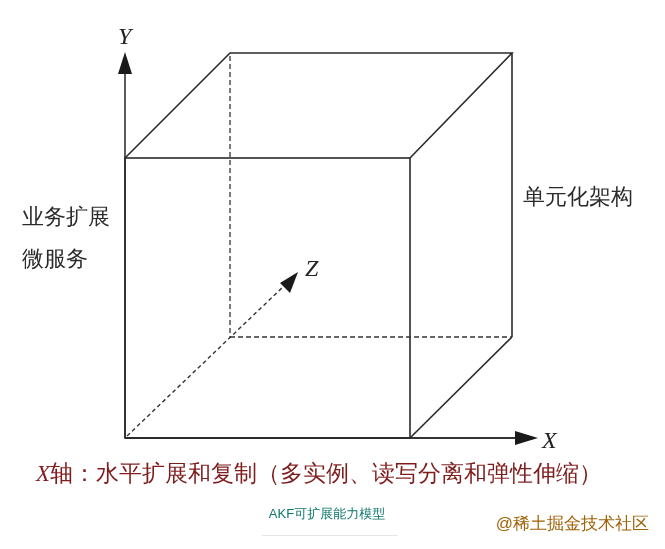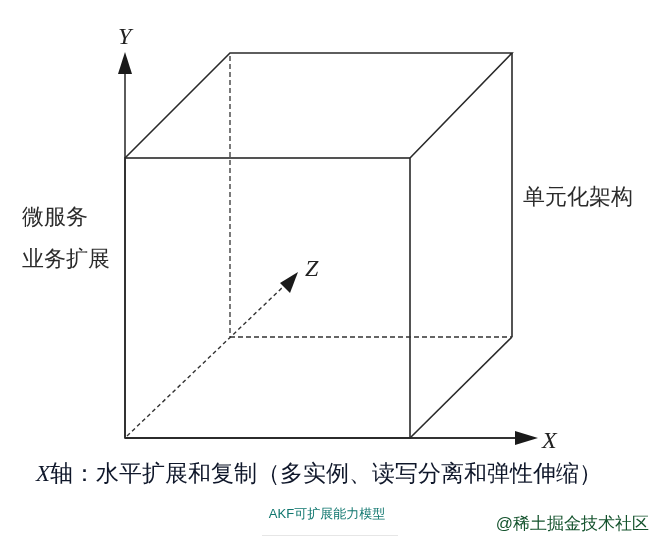--- a/index.html
+++ b/index.html
@@ -1,28 +1,28 @@
 <!DOCTYPE html>
 <html><head>
 <meta charset="utf-8">
 <style>
   html, body { margin:0; padding:0; background:#ffffff; }
   body { width:665px; height:549px; position:relative; overflow:hidden;
          font-family:"DejaVu Serif","Liberation Serif",serif; color:#222; }
   svg.diagram { position:absolute; left:0; top:0; }
-  .lbl { position:absolute; font-size:22px; line-height:1; color:#0f172a; white-space:nowrap;text-align:center; }
+  .lbl { position:absolute; font-size:22px; line-height:1; color:#7f1d1d; white-space:nowrap;text-align:center; }
   .it { font-style:italic; font-family:"Liberation Serif","DejaVu Serif",serif; }
   .axis-letter { position:absolute; font-size:24px; font-style:italic;
                  font-family:"Liberation Serif","DejaVu Serif",serif; color:#222; line-height:1; }
   .block { position:absolute; font-size:22px; line-height:42px; color:#2b2b2b; }
   .caption { position:absolute; left:262px; top:505px; width:130px; text-align:center;
              font-family:"Liberation Sans","DejaVu Sans",sans-serif; font-size:13px; color:#0f766e; }
   .caption-rule { position:absolute; left:262px; top:535px; width:136px; height:1px; background:#e6e6e6; }
   .watermark { position:absolute; right:16px; top:512px; font-family:"Liberation Sans","DejaVu Sans",sans-serif;
-               font-size:17px; color:#14532d; }
+               font-size:17px; color:#a16207; }
 </style>
 </head>
 <body>
 
 <svg class="diagram" width="665" height="549" viewBox="0 0 665 549">
   <defs>
     <marker id="arr" markerWidth="10" markerHeight="10" refX="9" refY="5" orient="auto" markerUnits="userSpaceOnUse">
       <path d="M0,0 L10,5 L0,10 z" fill="#1a1a1a"></path>
     </marker>
   </defs>
@@ -45,22 +45,22 @@
 
   <line x1="230" y1="56" x2="230" y2="337" stroke="#333" stroke-width="1.3" stroke-dasharray="5,3"></line>
   <line x1="230" y1="337" x2="512" y2="337" stroke="#333" stroke-width="1.3" stroke-dasharray="5,3"></line>
 </svg>
 
 <div class="axis-letter" style="left:118px; top:24px;">Y</div>
 <div class="axis-letter" style="left:542px; top:428px;">X</div>
 <div class="axis-letter" style="left:305px; top:256px;">Z</div>
 
 <div class="block" style="left:22px; top:196px;">
+  <div>业务扩展</div>
   <div>微服务</div>
-  <div>业务扩展</div>
 </div>
 
 <div class="block" style="left:523px; top:176px;">
   <div>单元化架构</div>
 </div>
 
 <div class="lbl" style="left:36px; top:462px; font-size:23px;">
   <span class="it">X</span><span>轴：水平扩展和复制（多实例、读写分离和弹性伸缩）</span>
 </div>
 

